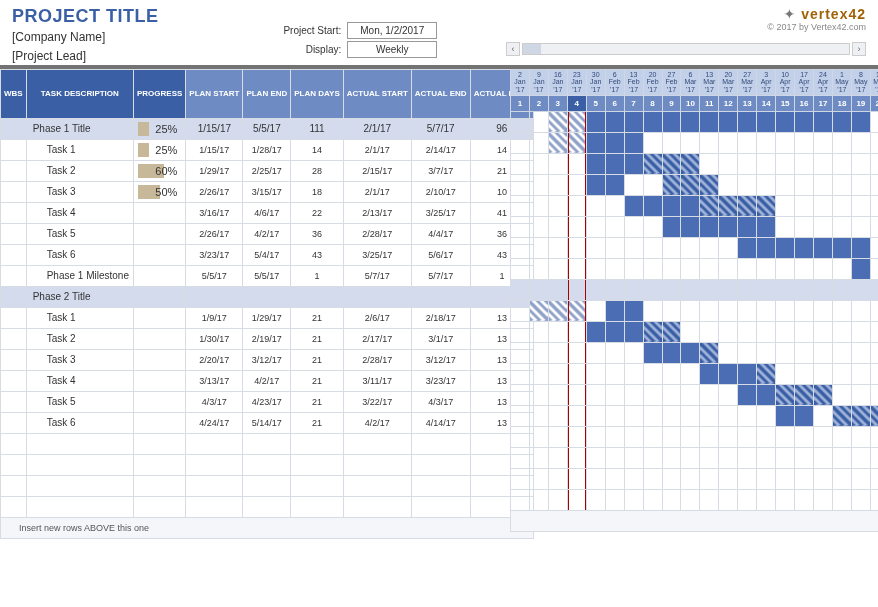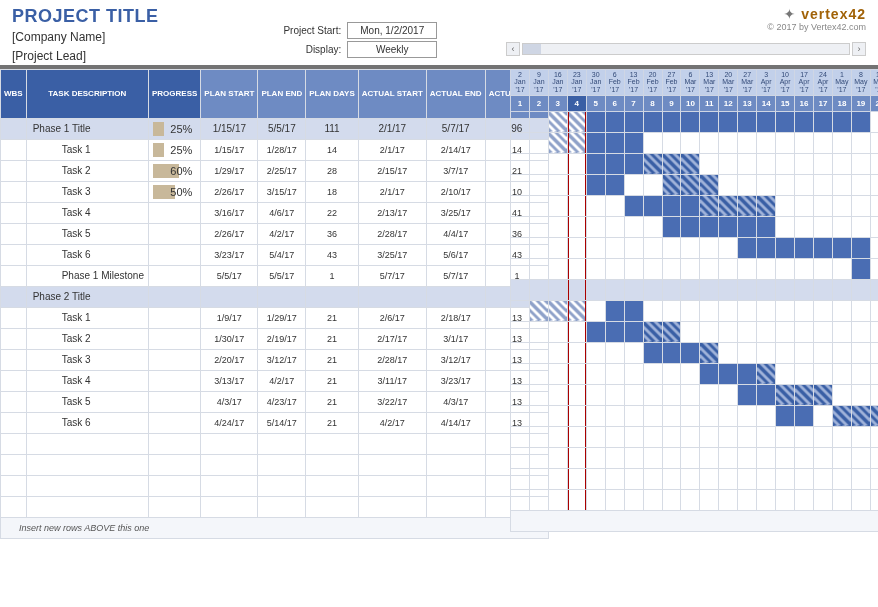--- a/index.html
+++ b/index.html
@@ -25,36 +25,36 @@
 table{border-collapse:collapse;width:100%}
 td,th{border:1px solid #d6dbe4;height:21px;padding:0 4px;white-space:nowrap}
 .hdr th{background:#3a5fa5;color:#fff;font-size:8px;text-align:center;padding:2px 3px;height:33px;vertical-align:middle}
 .hdr th.light{background:#6e8bc3}
 .wbs-col{width:26px}
 .task-col{width:120px;text-align:left}
 .prog-col{width:56px}
 .num-col{width:50px;text-align:center}
 .phase-row td{background:#d3dbed;font-weight:normal;font-size:10px}
 .phase-row .task-col{padding-left:6px}
-.task-row .task-col{padding-left:35px;font-size:10px;text-align:left}
+.task-row .task-col{padding-left:20px;font-size:10px;text-align:left}
 .cell-c{text-align:center;font-size:9px}
 .prog-wrap{position:relative;width:100%;height:14px;display:flex;align-items:center}
 .prog-bar{position:absolute;left:0;top:0;bottom:0;background:#c8b89a}
 .prog-txt{position:relative;width:100%;text-align:right;padding-right:4px;font-size:11px}
 .tl-hdr{background:#a8bde1}
 .tl-hdr td{padding:0;text-align:center;font-size:7px;color:#334a78;height:auto;border:1px solid #cfd6e4}
 .tl-hdr .date-row td{height:24px;line-height:1.1;background:#c2d0ea;padding:1px 0}
 .tl-hdr .wk-row td{height:16px;font-weight:bold;background:#6e8bc3;color:#fff;font-size:8px}
 .tl-hdr .wk-row td.cur{background:#3a5fa5}
 .tl-body td{padding:0;height:21px;width:18px;min-width:18px;max-width:18px}
 .tl-body td.cur-col{box-shadow:inset 1px 0 0 #a00,inset -1px 0 0 #a00}
 .gantt-actual{background:repeating-linear-gradient(45deg,#8fa2c9 0 3px,#fff 3px 6px)}
 .gantt-plan{background:#4a6db3}
 .gantt-plan-hash{background:repeating-linear-gradient(45deg,#3a5fa5 0 3px,#9fb2d9 3px 6px)}
-.footer-note{font-style:italic;font-size:9px;padding-left:18px;color:#555;background:#f4f6fa}
+.footer-note{font-size:9px;padding-left:18px;color:#555;background:#f4f6fa}
 .empty-row td{background:#fff}
 .right-inner{width:380px}
 </style>
 </head>
 <body>
 
 <div class="top">
   <div class="title-block">
     <div class="ptitle">PROJECT TITLE</div>
     <div class="meta">[Company Name]</div>

